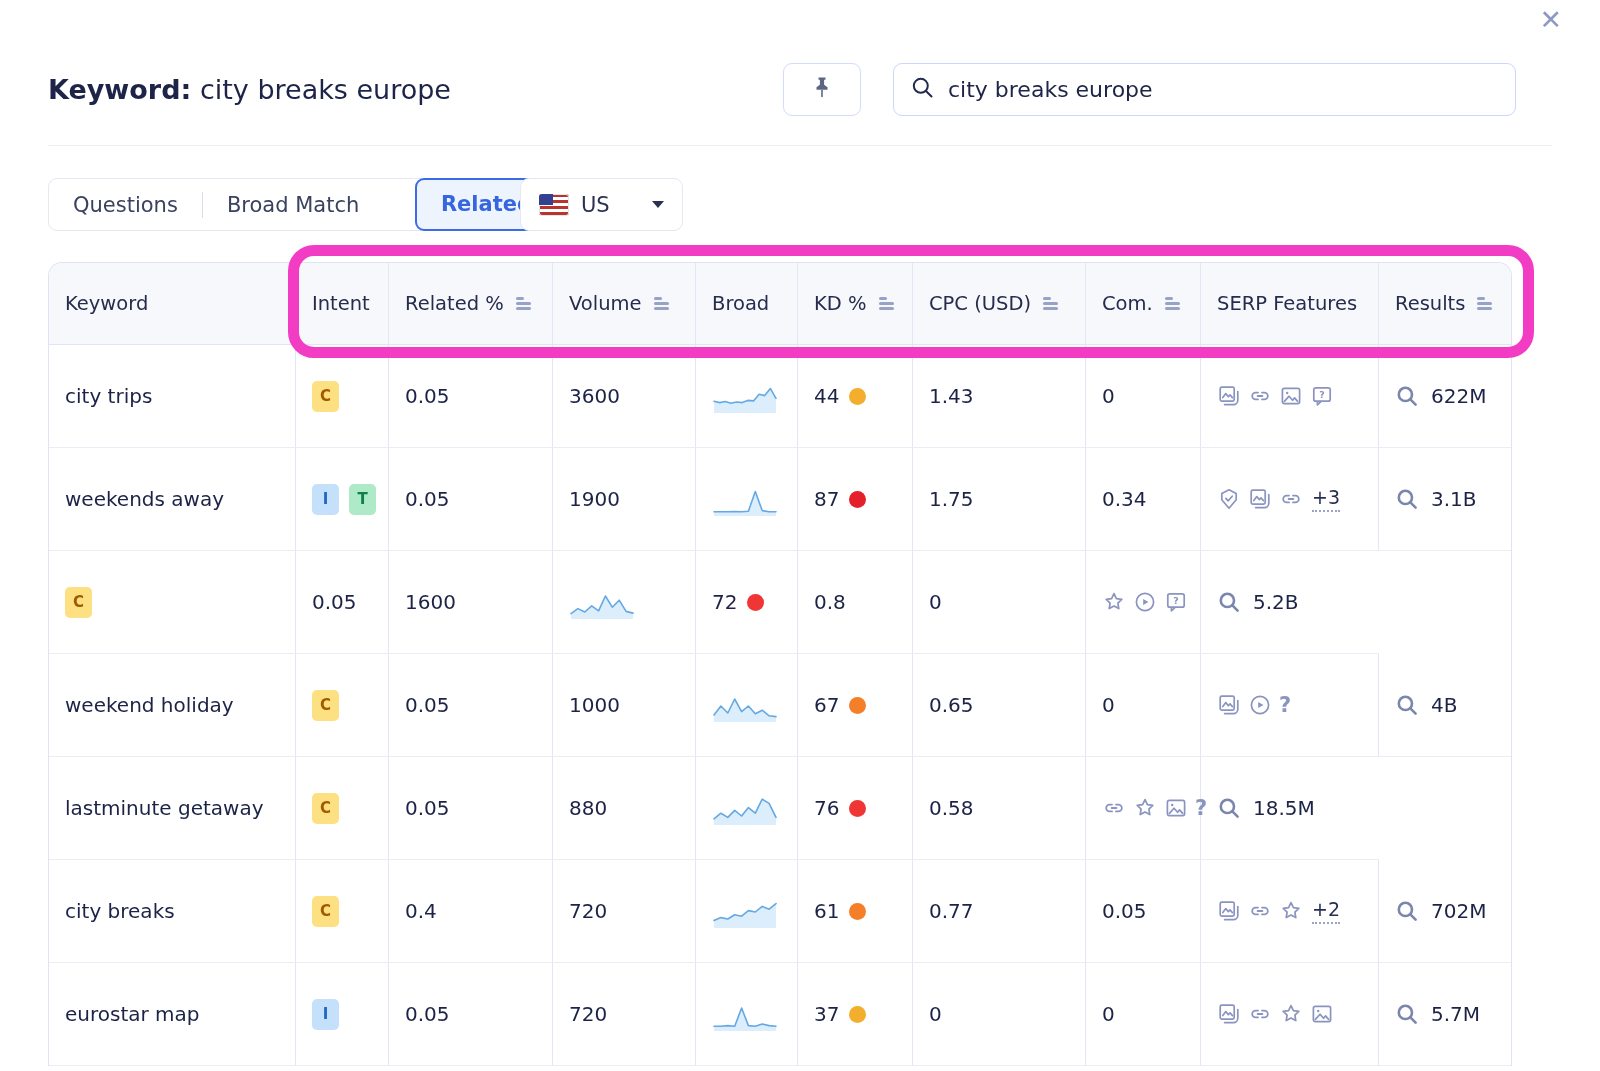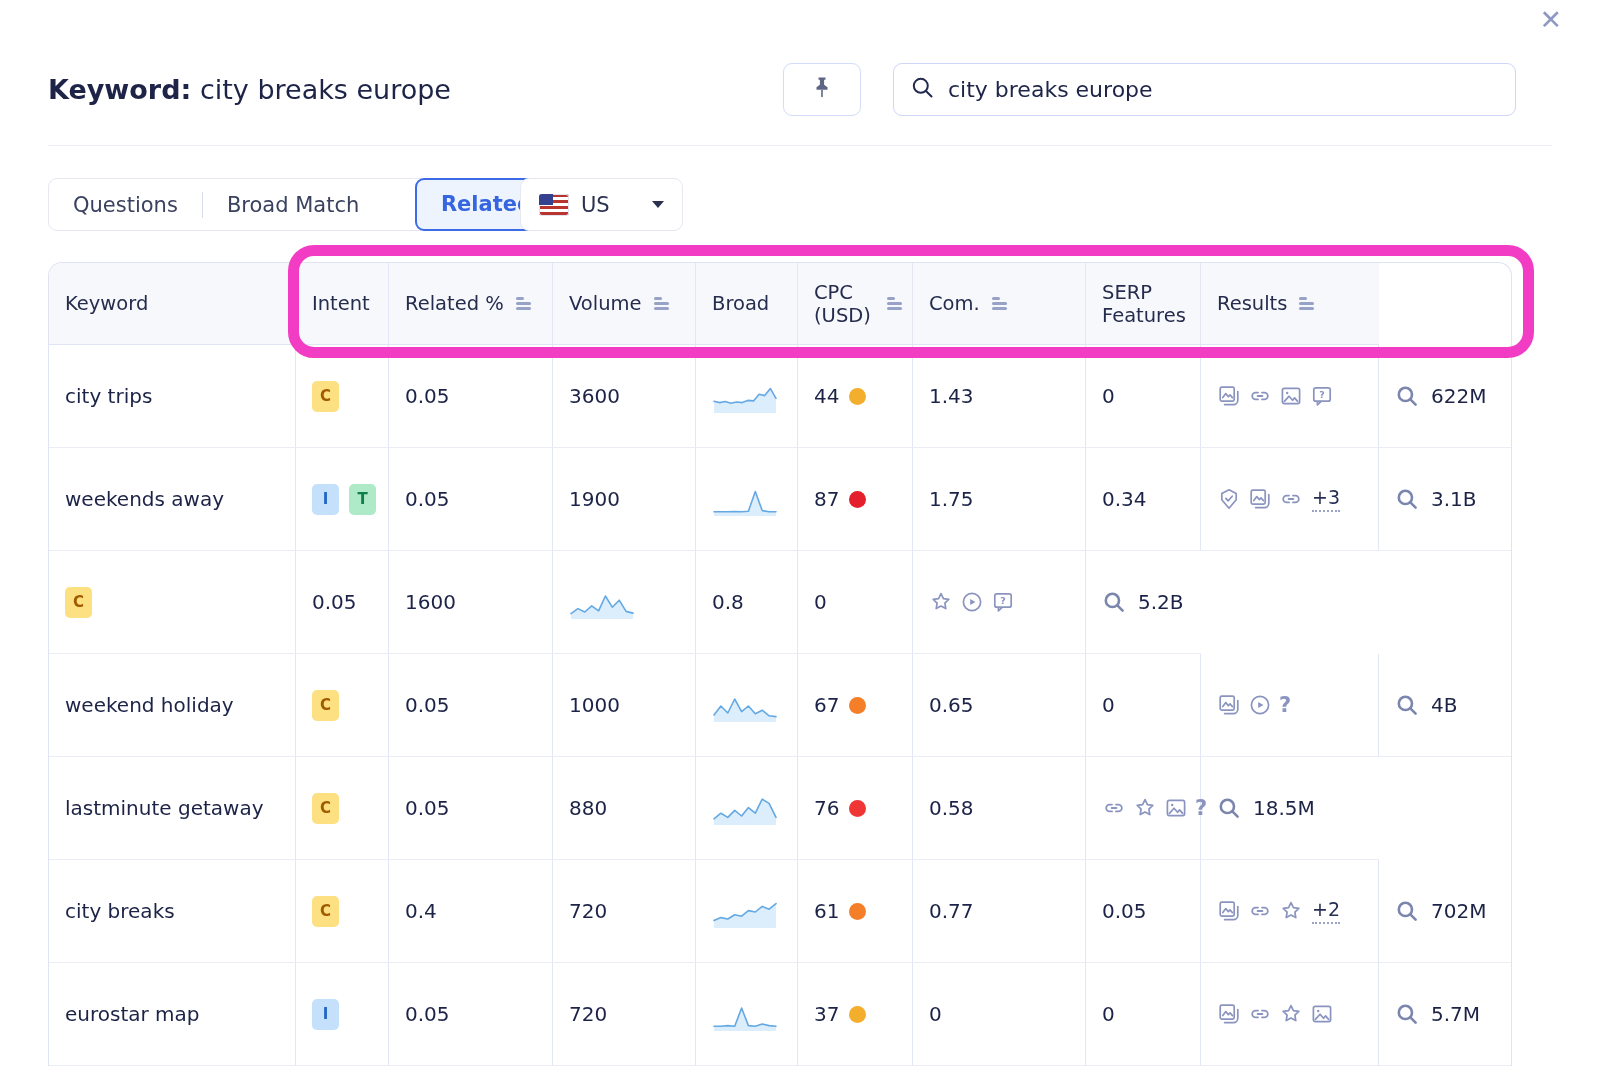--- a/index.html
+++ b/index.html
@@ -159,20 +159,28 @@
           <span class="sort-icon">
             <i></i>
             <i></i>
             <i></i>
           </span>
         </div>
         <div class="cell">
           <span>Broad</span>
         </div>
         <div class="cell">
+          <span>KD %</span>
+          <span class="sort-icon">
+            <i></i>
+            <i></i>
+            <i></i>
+          </span>
+        </div>
+        <div class="cell">
           <span>CPC (USD)</span>
           <span class="sort-icon">
             <i></i>
             <i></i>
             <i></i>
           </span>
         </div>
         <div class="cell">
           <span>Com.</span>
           <span class="sort-icon">
@@ -343,20 +351,24 @@
         </div>
         <div class="cell trend-cell">
           <span>
             <svg width="66" height="40" viewBox="0 0 66 40">
               <path d="M2,37 L2.0,31.6 L8.9,26.6 L15.8,30.0 L22.7,23.8 L29.6,28.8 L36.4,14.0 L43.3,25.2 L50.2,18.2 L57.1,29.4 L64.0,31.1 L64,37 Z" fill="#dcedfb"></path>
               <polyline points="2.0,31.6 8.9,26.6 15.8,30.0 22.7,23.8 29.6,28.8 36.4,14.0 43.3,25.2 50.2,18.2 57.1,29.4 64.0,31.1" fill="none" stroke="#64a9e4" stroke-width="1.6" stroke-linejoin="round" stroke-linecap="round"></polyline>
             </svg>
           </span>
         </div>
         <div class="cell">
+          <span>72</span>
+          <span class="kd-dot" style="background: rgb(240, 53, 53);"></span>
+        </div>
+        <div class="cell">
           <span>0.8</span>
         </div>
         <div class="cell">
           <span>0</span>
         </div>
         <div class="cell serp-cell">
           <span class="serp-icon">
             <svg viewBox="0 0 24 24" fill="none" stroke="currentColor" stroke-width="1.7" stroke-linejoin="round">
               <path d="M12 3.6l2.4 5 5.4.8-3.9 3.8.9 5.4-4.8-2.6-4.8 2.6.9-5.4L4.2 9.4l5.4-.8z"></path>
             </svg>

